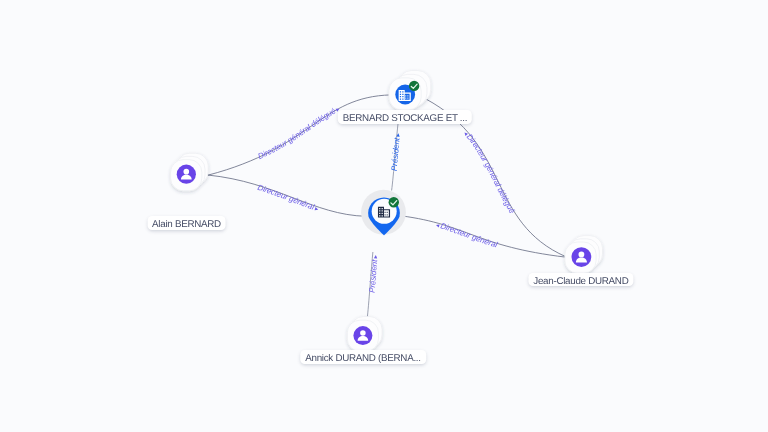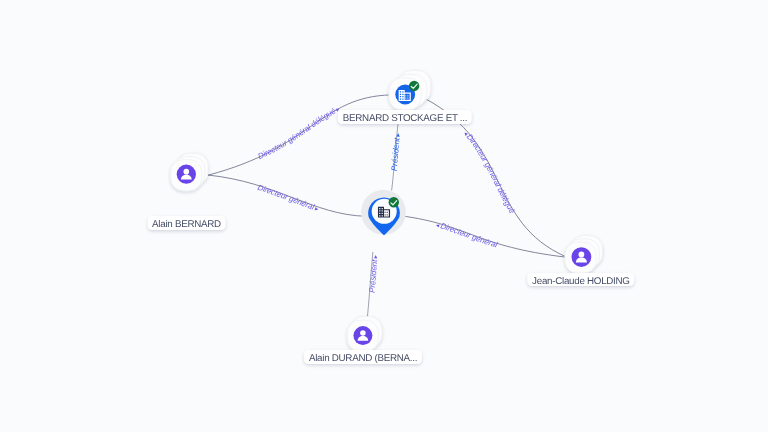--- a/index.html
+++ b/index.html
@@ -135,17 +135,17 @@
           <use href="#bldgicon"></use>
         </g>
     <circle cx="393.77" cy="202.3" r="5.2" fill="#12753a"></circle>
     <path d="M390.9 202.9 L392.9 204.8 L396.7 200.6" fill="none" stroke="#e6f6ec" stroke-width="1.25" stroke-linecap="round" stroke-linejoin="round"></path>
   </g>
 </svg>
 
 <div class="nodes">
   <div class="nodelabel" style="left:186.5px;top:188px;margin-top:28px;">Alain BERNARD</div>
   <div class="nodelabel" style="left:405px;top:110px;">BERNARD STOCKAGE ET ...</div>
-  <div class="nodelabel" style="left:580.9px;top:272.9px;">Jean-Claude HOLDING</div>
-  <div class="nodelabel" style="left:363px;top:350px;">Alain DURAND (BERNA...</div>
+  <div class="nodelabel" style="left:580.9px;top:272.9px;">Jean-Claude DURAND</div>
+  <div class="nodelabel" style="left:363px;top:350px;">Annick DURAND (BERNA...</div>
 </div>
 
 </div>
 
 </body></html>

